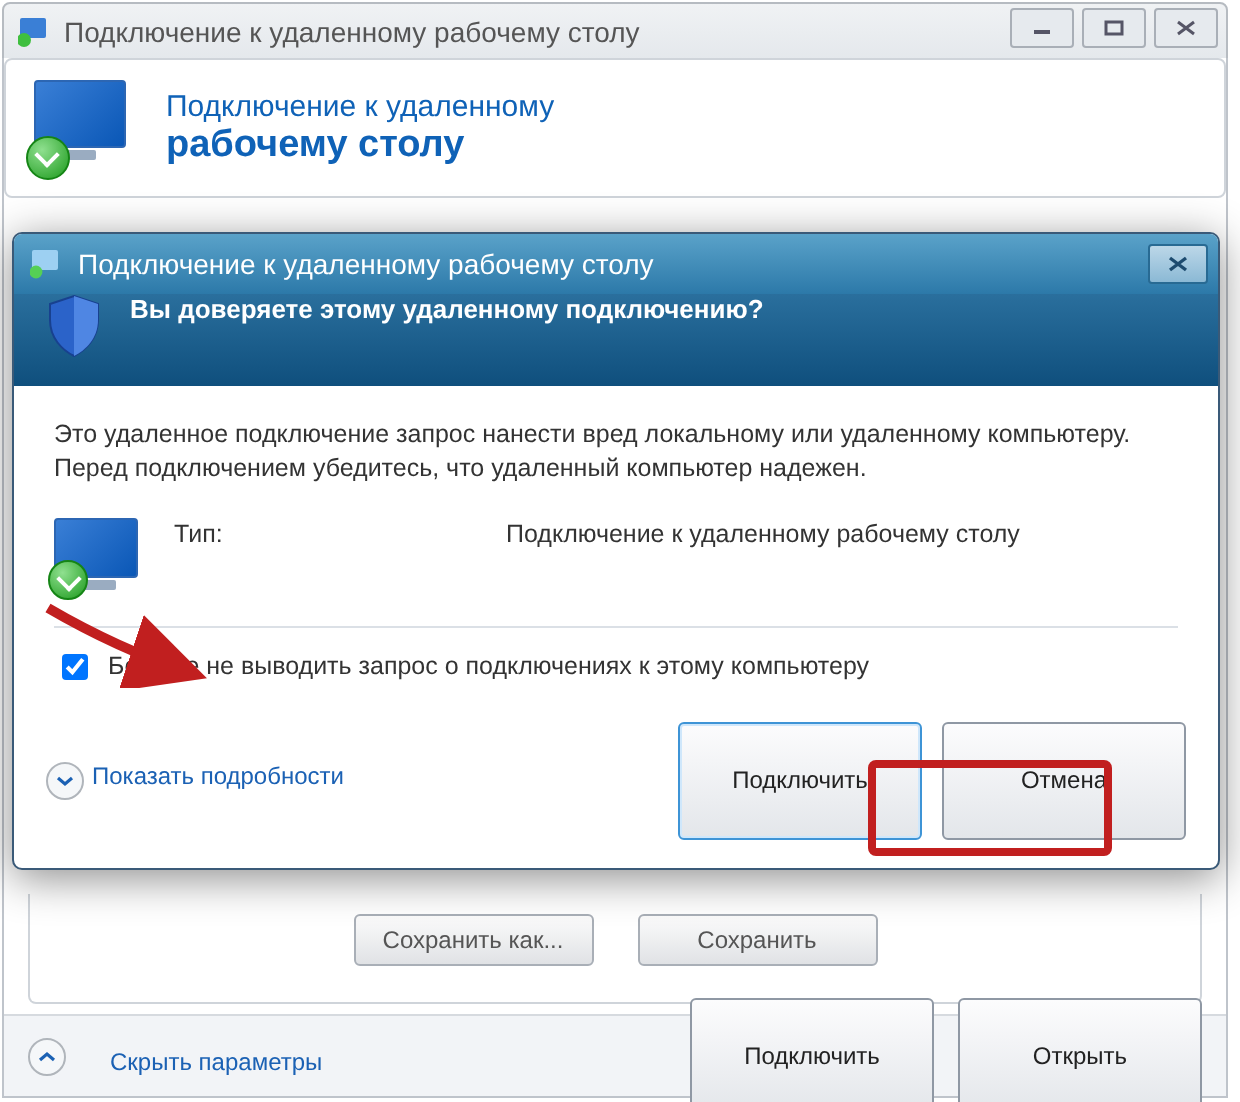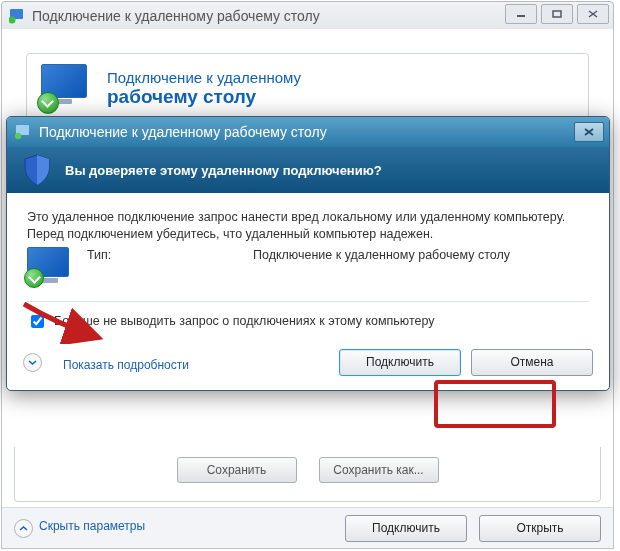--- a/index.html
+++ b/index.html
@@ -6,63 +6,63 @@
 
 
 .back-titlebar{position:absolute;left:1px;top:1px;right:6px;height:28px;background:linear-gradient(#f0f2f4,#e4e8ec);border:1px solid #b6bbc1;border-radius:4px 4px 0 0;display:flex;align-items:center}
 .back-icon{width:16px;height:16px;margin:0 7px}
 .back-title{color:#555;font-size:14px}
 .winbtns{position:absolute;right:4px;top:2px;display:flex;gap:4px}
 .winbtn{width:30px;height:18px;border:1px solid #a9afb7;border-radius:2px;background:#e6eaee;display:flex;align-items:center;justify-content:center;color:#556}
 .winbtn svg{display:block}
 .back-body{position:absolute;left:1px;top:29px;right:6px;bottom:2px;border:1px solid #bfc4cb;border-top:none;background:#fff}
 
-.back-header{margin:24px;border:1px solid #cfd4da;border-radius:4px;background:#fff;padding:10px 14px;display:flex;align-items:center;gap:18px}
+.back-header{margin:0;border:1px solid #cfd4da;border-radius:4px;background:#fff;padding:10px 14px;display:flex;align-items:center;gap:18px}
 .rdc-icon{width:48px;height:48px;position:relative}
 .rdc-monitor{position:absolute;left:0;top:0;width:44px;height:32px;border-radius:2px;background:linear-gradient(135deg,#3a7fd6,#0a57b6);border:1px solid #2c66b3}
 .rdc-monitor:after{content:"";position:absolute;left:12px;bottom:-7px;width:18px;height:5px;background:#9aacc1;border-radius:1px}
 .rdc-badge{position:absolute;left:-4px;bottom:-2px;width:20px;height:20px;border-radius:50%;background:radial-gradient(circle at 35% 30%,#8fe08f,#1d9a1d);border:1px solid #158515}
 .rdc-badge:after{content:"";position:absolute;left:5px;top:4px;width:7px;height:7px;border-left:2px solid #fff;border-bottom:2px solid #fff;transform:rotate(-45deg)}
 .back-head-lines{color:#0f62b7}
 .bh-line1{font-size:15px}
 .bh-line2{font-size:19px;font-weight:700}
 
 .back-bottom-panel{position:absolute;left:12px;right:12px;bottom:46px;border:1px solid #cfd4da;border-top:none;border-radius:0 0 4px 4px;padding:10px 14px 14px;height:30px;display:flex;gap:22px;justify-content:center}
 .gray-btn{width:118px;height:24px;background:linear-gradient(#fbfbfb,#e0e2e5);border:1px solid #a9afb7;border-radius:3px;color:#555;display:flex;align-items:center;justify-content:center}
 
 .back-footer{position:absolute;left:0;right:0;bottom:0;height:40px;border-top:1px solid #d6dadf;background:#f2f4f7;display:flex;align-items:center;padding:0 12px;gap:12px}
-.back-footer-left{display:flex;align-items:flex-start;gap:6px;color:#1b61b4}
+.back-footer-left{display:flex;align-items:flex-end;gap:22px;color:#1b61b4}
 .spacer{flex:1}
 
 
 .modal{position:absolute;left:6px;top:116px;width:602px;border:1px solid #3a5a78;border-radius:5px;box-shadow:0 4px 22px rgba(0,0,0,.45);background:#fff}
 .modal-titlebar{height:30px;background:linear-gradient(#5aa2c9,#2c79a9);display:flex;align-items:center;color:#fff;font-size:14px;border-radius:4px 4px 0 0;padding-left:8px}
 .modal-titlebar .ticon{width:16px;height:16px;margin-right:8px}
 .modal-close{width:28px;height:18px;margin-right:5px;margin-left:auto;border:1px solid #286a93;border-radius:2px;background:linear-gradient(#bcd7e8,#8bb9d5);display:flex;align-items:center;justify-content:center}
-.modal-banner{height:46px;background:linear-gradient(#2a6f9d,#0f4f7d);display:flex;align-items:center;color:#fff;font-size:13px;font-weight:600;padding-left:16px;gap:14px}
+.modal-banner{height:46px;background:linear-gradient(#2a6f9d,#0f4f7d);display:flex;align-items:flex-start;color:#fff;font-size:13px;font-weight:600;padding-left:16px;gap:14px}
 .shield{width:28px;height:32px}
 .modal-body{padding:16px 20px 14px;color:#333;font-size:12.5px;line-height:1.35}
-.details{display:flex;gap:14px;margin-top:4px}
+.details{display:flex;gap:14px;margin-top:16px}
 .details-icon{width:46px;height:40px;position:relative;flex-shrink:0}
 .det-lines{flex:1}
 .det-row{display:flex}
 .det-label{width:166px;color:#333}
 .det-val{color:#333}
 .domain-white{display:inline-block;background:#fff;height:14px;width:120px;vertical-align:middle;margin:0 2px}
 
 .hr{border-top:1px solid #dbe0e6;margin:14px 0 10px}
 .cb-row{display:flex;align-items:center;gap:7px}
 .cb-row input{width:13px;height:13px}
 
 .modal-actions{display:flex;align-items:center;padding:4px 16px 14px;gap:10px}
-.show-details{display:flex;align-items:flex-end;gap:21px;color:#1b61b4}
+.show-details{display:flex;align-items:flex-start;gap:4px;color:#1b61b4}
 .chev{width:17px;height:17px;border:1px solid #b0b5bb;border-radius:50%;display:flex;align-items:center;justify-content:center;background:#f5f7f9}
 .chev svg{display:block}
 
-.btn{height:25px;padding:0 16px;border:1px solid #8f98a4;border-radius:3px;background:linear-gradient(#fcfcfd,#e3e6ea);color:#222;min-width:88px;display:flex;align-items:center;justify-content:center}
+.btn{height:25px;padding:16px 16px;border:1px solid #8f98a4;border-radius:3px;background:linear-gradient(#fcfcfd,#e3e6ea);color:#222;min-width:88px;display:flex;align-items:center;justify-content:center}
 .btn.primary{border-color:#3e94d6;box-shadow:inset 0 0 0 1px #cfe7fb}
 
 .red-box{position:absolute;border:4px solid #c11f1f;border-radius:4px;pointer-events:none}
 .red-box.btn-box{left:434px;top:380px;width:114px;height:40px}
 
 .arrow{position:absolute;left:18px;top:298px;width:86px;height:46px;pointer-events:none}
 </style>
 </head>
 <body>
 
@@ -97,22 +97,22 @@
         <div class="rdc-monitor"></div>
         <div class="rdc-badge"></div>
       </div>
     <div class="back-head-lines">
       <div class="bh-line1">Подключение к удаленному</div>
       <div class="bh-line2">рабочему столу</div>
     </div>
   </div>
 
   <div class="back-bottom-panel">
+    <div class="gray-btn">Сохранить как...</div>
     <div class="gray-btn">Сохранить</div>
-    <div class="gray-btn">Сохранить как...</div>
   </div>
 
   <div class="back-footer">
     <div class="back-footer-left">
       <span class="chev">
           <svg width="9" height="9">
             <path d="M1 6l3.5-3L8 6" fill="none" stroke="#1b61b4" stroke-width="1.6"></path>
           </svg>
         </span>
       <span>Скрыть параметры</span>

